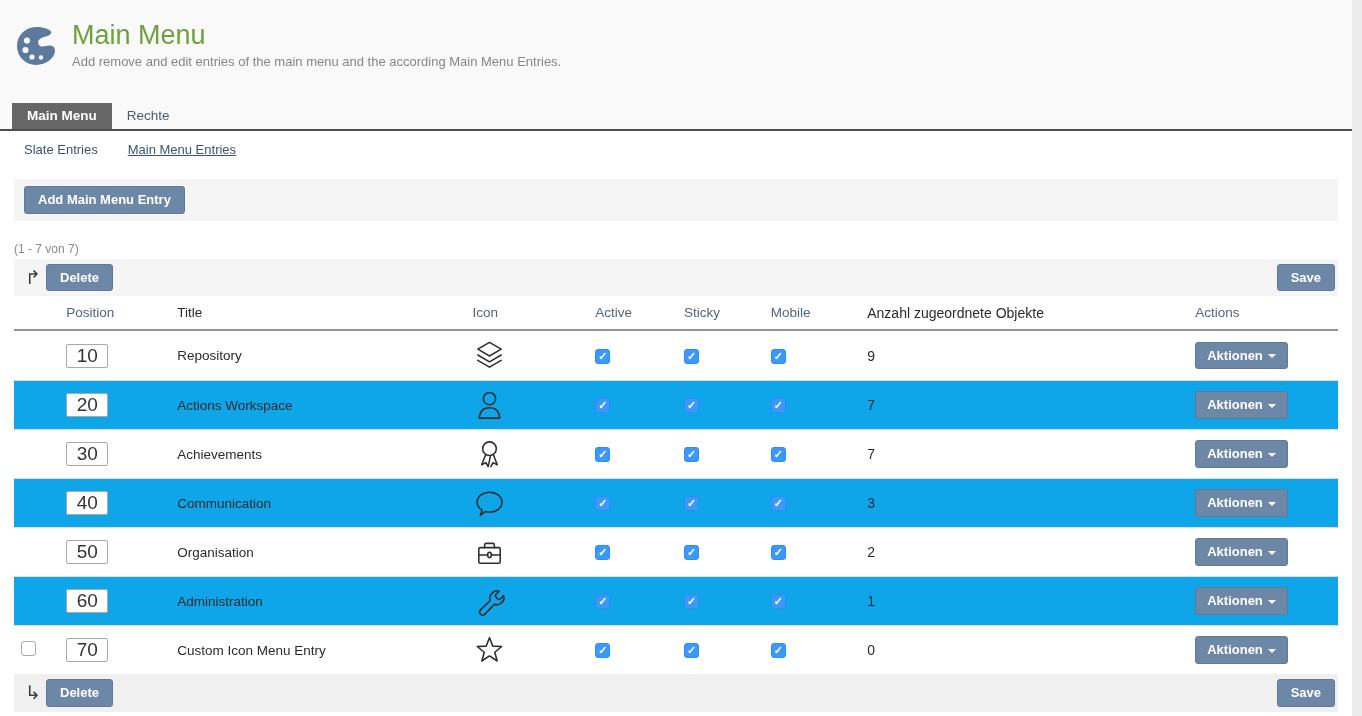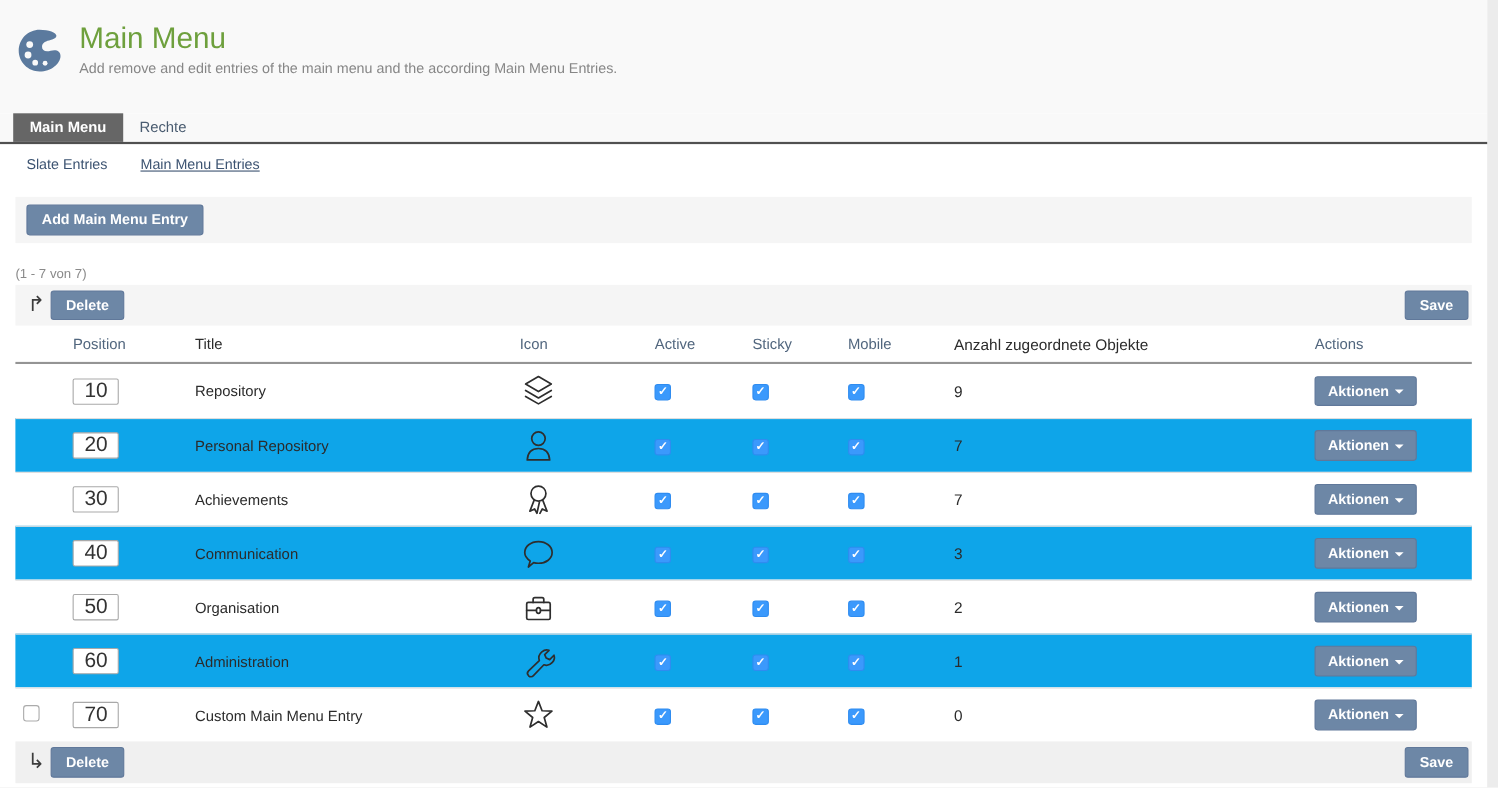--- a/index.html
+++ b/index.html
@@ -229,21 +229,21 @@
     </div>
   </div>
 
   <div class="trow alt">
     <div class="c-select">
       <span class="cb empty row-select hidden"></span>
     </div>
     <div class="c-pos">
       <input class="pos-input" value="20" style="">
     </div>
-    <div class="c-title">Personal Repository</div>
+    <div class="c-title">Actions Workspace</div>
     <div class="c-icon">
       <svg class="row-icon">
               <use href="#sym-user-icon"></use>
             </svg>
     </div>
     <div class="c-active">
       <span class="cb checked"></span>
     </div>
     <div class="c-sticky">
       <span class="cb checked"></span>
@@ -369,21 +369,21 @@
     </div>
   </div>
 
   <div class="trow">
     <div class="c-select">
       <span class="cb empty row-select"></span>
     </div>
     <div class="c-pos">
       <input class="pos-input" value="70" style="">
     </div>
-    <div class="c-title">Custom Main Menu Entry</div>
+    <div class="c-title">Custom Icon Menu Entry</div>
     <div class="c-icon">
       <svg class="row-icon">
               <use href="#sym-star-icon"></use>
             </svg>
     </div>
     <div class="c-active">
       <span class="cb checked"></span>
     </div>
     <div class="c-sticky">
       <span class="cb checked"></span>

